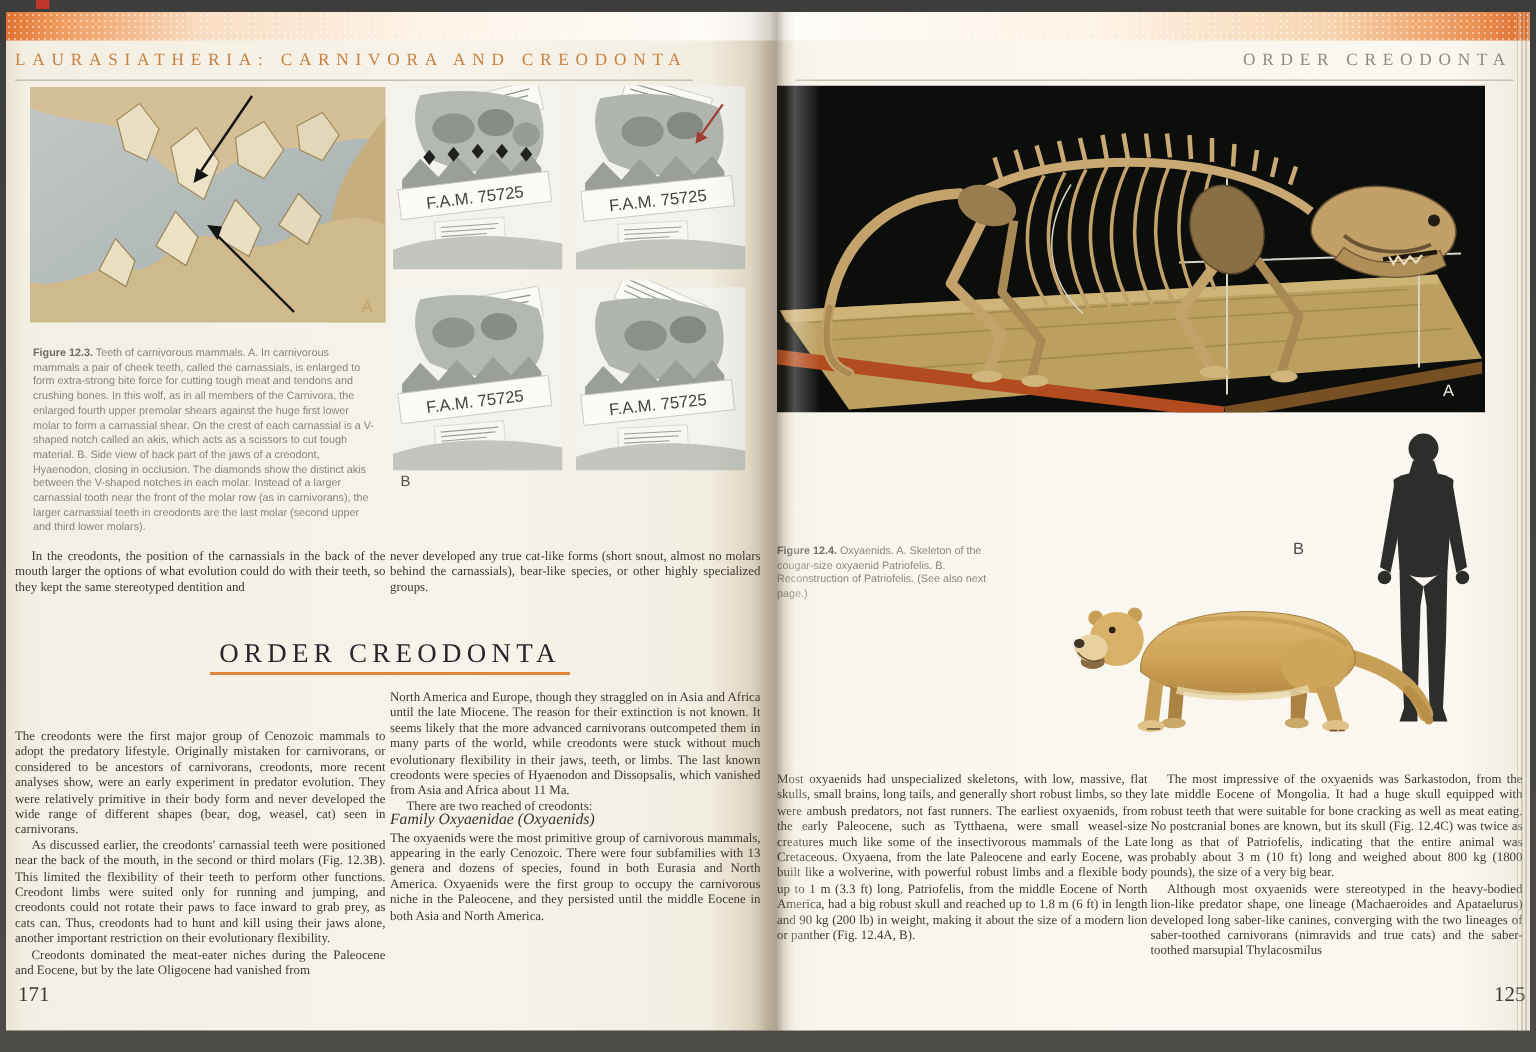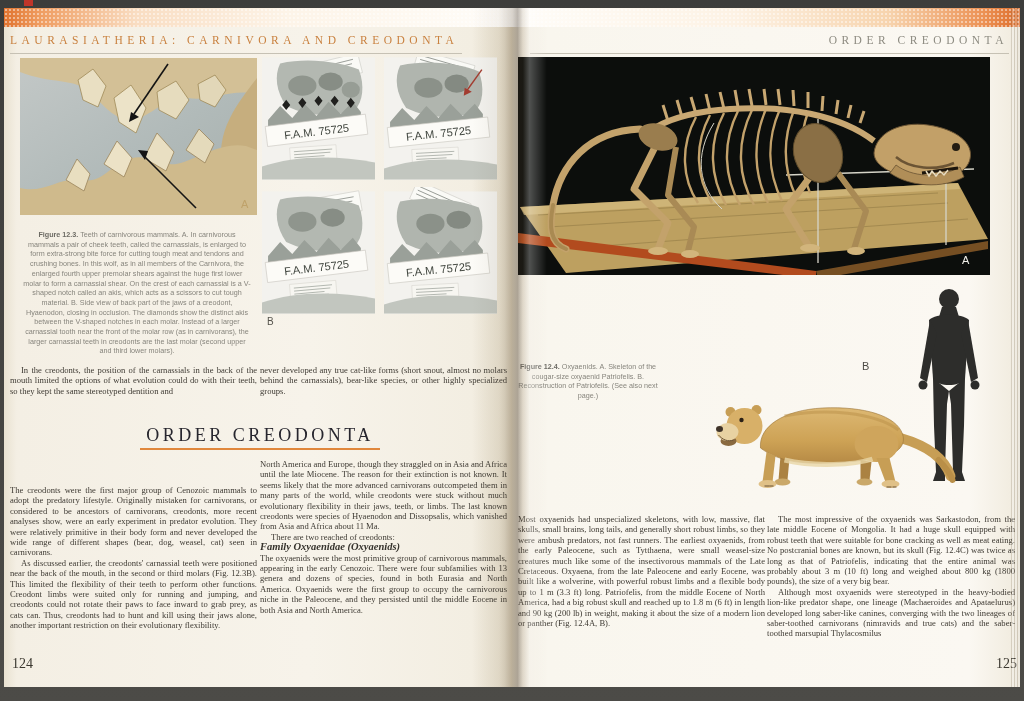--- a/index.html
+++ b/index.html
@@ -20,25 +20,25 @@
     background:linear-gradient(90deg,rgba(96,78,56,0) 0%,rgba(96,78,56,.07) 28%,rgba(80,63,44,.22) 42%,rgba(58,45,32,.34) 47.5%,rgba(118,98,70,.14) 53%,rgba(255,255,255,.28) 60%,rgba(255,255,255,0) 78%)}
   .edgeR{position:absolute;right:0;top:0;width:9px;height:679px;z-index:41;pointer-events:none;
     background:repeating-linear-gradient(90deg,rgba(120,105,80,.22) 0 1px,rgba(255,255,255,.25) 1px 3px)}
   .runhead{position:absolute;top:26px;font-size:11.5px;letter-spacing:4.5px;z-index:5;white-space:nowrap}
   .runhead.l{left:6px;color:#c9813f}
   .runhead.r{right:12px;color:#8d8b81}
   .runrule{position:absolute;top:45px;height:1px;background:#c6c1b4;z-index:5}
   .body-text{position:absolute;font-size:8.6px;line-height:10.4px;color:#3e3a33;text-align:justify;z-index:5}
   .body-text p{margin:0}
   .ind{text-indent:11px}
-  .cap{position:absolute;font-family:"Liberation Sans",sans-serif;font-size:7.2px;line-height:9.7px;color:#87857d;text-align:center;z-index:5}
+  .cap{position:absolute;font-family:"Liberation Sans",sans-serif;font-size:7.2px;line-height:9.7px;color:#87857d;text-align:left;z-index:5}
   .cap b{color:#6d6b64;font-weight:bold}
   .secHeadWrap{position:absolute;left:6px;top:417px;width:500px;text-align:center;z-index:5}
   .secHead{display:inline-block;font-size:18px;letter-spacing:3.5px;color:#27262e;border-bottom:2px solid #e0873c;padding:0 6px 2px}
-  .famHead{font-style:italic;font-weight:bold;font-size:10.5px;color:#35322c;margin:1px 0 1px}
+  .famHead{font-style:italic;font-weight:normal;font-size:10.5px;color:#35322c;margin:1px 0 1px}
   .pgnum{position:absolute;font-size:14px;color:#3a372f;z-index:5}
   .figlabel{position:absolute;font-family:"Liberation Sans",sans-serif;z-index:6}
   .photo{position:absolute;z-index:4;display:block}
   .grid123{position:absolute;left:258px;top:49px;width:236px;height:264px;display:grid;
     grid-template-columns:113px 113px;grid-template-rows:123px 131px;gap:7px 9px;z-index:4}
   .grid123 svg{width:100%;height:100%;display:block}
 </style>
 </head>
 <body>
 
@@ -169,42 +169,43 @@
       </svg>
     </div>
     <div class="figlabel" style="left:263px;top:308px;font-size:10px;color:#55534c">B</div>
 
     <div class="cap" style="left:18px;top:222px;width:230px">
       <b>Figure 12.3.</b>
       <span>Teeth of carnivorous mammals. A. In carnivorous mammals a pair of cheek teeth, called the carnassials, is enlarged to form extra-strong bite force for cutting tough meat and tendons and crushing bones. In this wolf, as in all members of the Carnivora, the enlarged fourth upper premolar shears against the huge first lower molar to form a carnassial shear. On the crest of each carnassial is a V-shaped notch called an akis, which acts as a scissors to cut tough material. B. Side view of back part of the jaws of a creodont, Hyaenodon, closing in occlusion. The diamonds show the distinct akis between the V-shaped notches in each molar. Instead of a larger carnassial tooth near the front of the molar row (as in carnivorans), the larger carnassial teeth in creodonts are the last molar (second upper and third lower molars).</span>
     </div>
 
     <div class="body-text" style="left:6px;top:357px;width:247px">
-      <p class="ind">In the creodonts, the position of the carnassials in the back of the mouth limited the options of what evolution could do with their teeth, so they kept the same stereotyped dentition and</p>
+      <p class="ind">In the creodonts, the position of the carnassials in the back of the mouth larger the options of what evolution could do with their teeth, so they kept the same stereotyped dentition and</p>
     </div>
     <div class="body-text" style="left:256px;top:357px;width:247px">
       <p>never developed any true cat-like forms (short snout, almost no molars behind the carnassials), bear-like species, or other highly specialized groups.</p>
     </div>
 
     <div class="secHeadWrap">
       <span class="secHead">ORDER CREODONTA</span>
     </div>
 
     <div class="body-text" style="left:6px;top:477px;width:247px;height:206px;overflow:hidden">
       <p>The creodonts were the first major group of Cenozoic mammals to adopt the predatory lifestyle. Originally mistaken for carnivorans, or considered to be ancestors of carnivorans, creodonts, more recent analyses show, were an early experiment in predator evolution. They were relatively primitive in their body form and never developed the wide range of different shapes (bear, dog, weasel, cat) seen in carnivorans.</p>
       <p class="ind">As discussed earlier, the creodonts' carnassial teeth were positioned near the back of the mouth, in the second or third molars (Fig. 12.3B). This limited the flexibility of their teeth to perform other functions. Creodont limbs were suited only for running and jumping, and creodonts could not rotate their paws to face inward to grab prey, as cats can. Thus, creodonts had to hunt and kill using their jaws alone, another important restriction on their evolutionary flexibility.</p>
+      <p class="ind">Creodonts dominated the meat-eater niches during the Paleocene and Eocene, but by the late Oligocene had vanished from</p>
     </div>
     <div class="body-text" style="left:256px;top:451px;width:247px;height:212px;overflow:hidden">
       <p>North America and Europe, though they straggled on in Asia and Africa until the late Miocene. The reason for their extinction is not known. It seems likely that the more advanced carnivorans outcompeted them in many parts of the world, while creodonts were stuck without much evolutionary flexibility in their jaws, teeth, or limbs. The last known creodonts were species of Hyaenodon and Dissopsalis, which vanished from Asia and Africa about 11 Ma.</p>
       <p class="ind">There are two reached of creodonts:</p>
       <p class="famHead">Family Oxyaenidae (Oxyaenids)</p>
       <p>The oxyaenids were the most primitive group of carnivorous mammals, appearing in the early Cenozoic. There were four subfamilies with 13 genera and dozens of species, found in both Eurasia and North America. Oxyaenids were the first group to occupy the carnivorous niche in the Paleocene, and they persisted until the middle Eocene in both Asia and North America.</p>
     </div>
 
-    <div class="pgnum" style="left:8px;top:648px">124</div>
+    <div class="pgnum" style="left:8px;top:648px">171</div>
 
     <svg class="photo" style="left:514px;top:49px" width="472" height="218" viewBox="0 0 472 218">
       <rect width="472" height="218" fill="#0c0e0c"></rect>
       <polygon points="2,150 440,126 470,182 48,216" fill="#bda060"></polygon>
       <polygon points="2,150 440,126 442,132 6,158" fill="#d6bc82" opacity=".7"></polygon>
       <path d="M30,170 L430,146 M70,190 L450,162 M20,158 L420,136" stroke="#8a7340" stroke-width="1" opacity=".5" fill="none"></path>
       <polygon points="0,176 298,214 298,222 0,186" fill="#b24b1e"></polygon>
       <polygon points="298,214 470,184 470,192 300,222" fill="#8a5a28" opacity=".85"></polygon>
       <path d="M196,66 C176,98 180,130 204,152" stroke="#d6d4c8" stroke-width="1" fill="none"></path>
       <path d="M268,118 L456,112 M300,62 L300,206 M428,110 L428,188" stroke="#d6d4c8" stroke-width="1.3" fill="none"></path>

